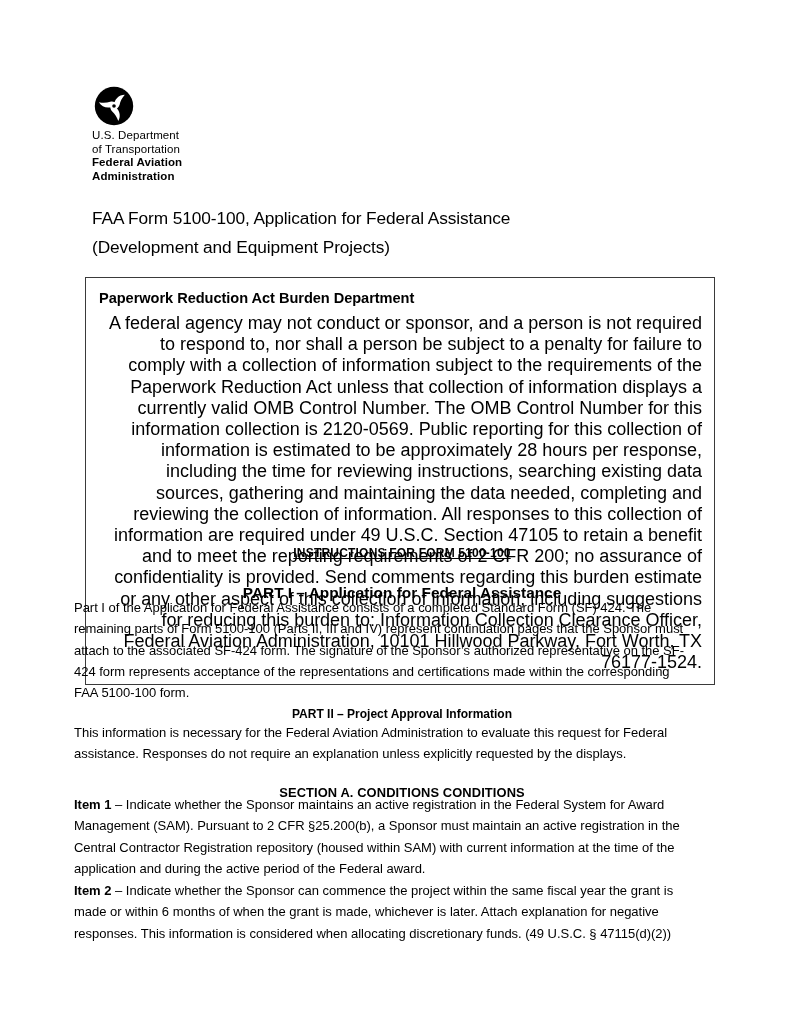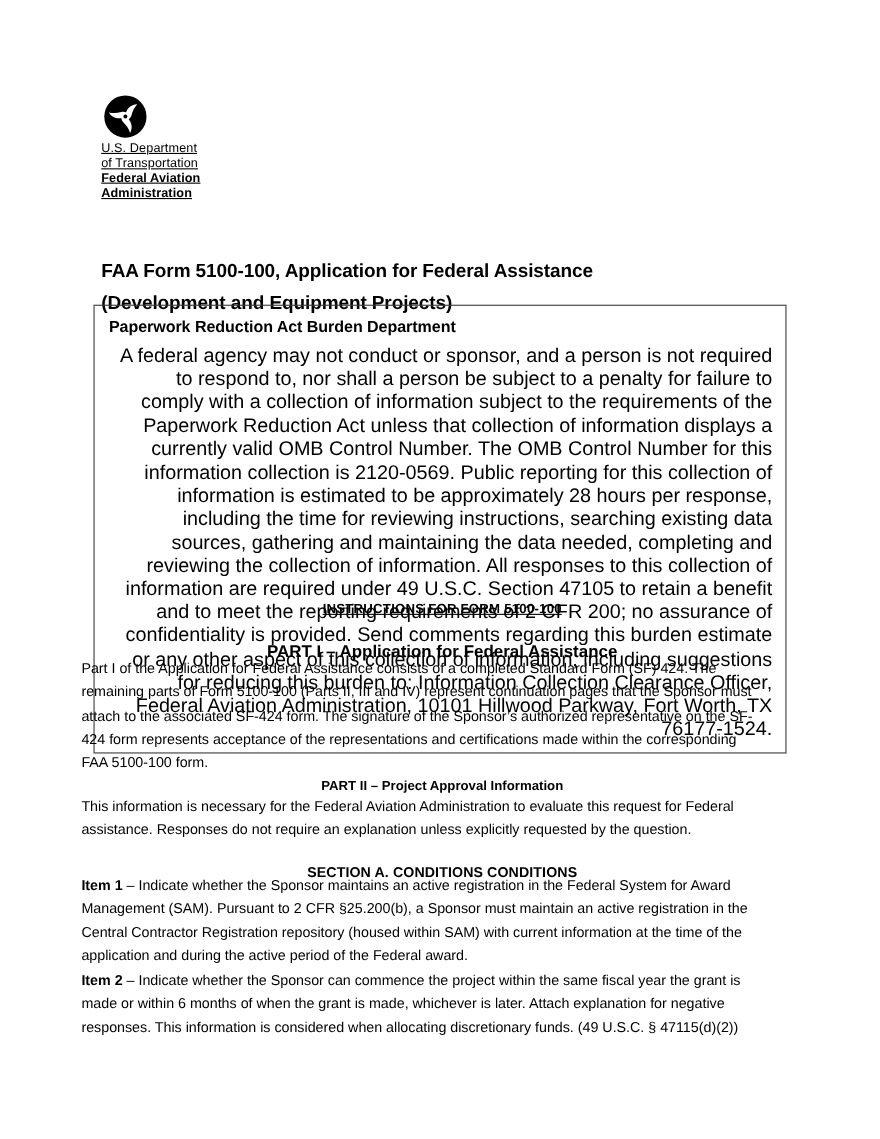--- a/index.html
+++ b/index.html
@@ -36,33 +36,32 @@
     width: 40px;
     height: 40px;
     display: block;
     margin-left: 2px;
     margin-bottom: 3px;
   }
   .agency-lines {
     font-size: 11.5px;
     line-height: 13.6px;
     letter-spacing: 0.1px;
-    text-decoration: underline;
   }
   .agency-lines .ln { display: block; white-space: pre; }
   .agency-lines .bold { font-weight: bold; }
 
   
   .doc-title {
     position: absolute;
     left: 92px;
-    top: 220px;
+    top: 192px;
     width: 620px;
     font-size: 17.3px;
-    font-weight: bold;
+    font-weight: normal;
     line-height: 29px;
     letter-spacing: -0.1px;
   }
   .doc-title .tl { display: block; }
 
   
   .burden-box {
     position: absolute;
     left: 85px;
     top: 277px;
@@ -195,21 +194,21 @@
     <h2 class="burden-title">Paperwork Reduction Act Burden Department</h2>
     <p class="burden-body">A federal agency may not conduct or sponsor, and a person is not required to respond to, nor shall a person be subject to a penalty for failure to comply with a collection of information subject to the requirements of the Paperwork Reduction Act unless that collection of information displays a currently valid OMB Control Number. The OMB Control Number for this information collection is 2120-0569. Public reporting for this collection of information is estimated to be approximately 28 hours per response, including the time for reviewing instructions, searching existing data sources, gathering and maintaining the data needed, completing and reviewing the collection of information. All responses to this collection of information are required under 49 U.S.C. Section 47105 to retain a benefit and to meet the reporting requirements of 2 CFR 200; no assurance of confidentiality is provided. Send comments regarding this burden estimate or any other aspect of this collection of information, including suggestions for reducing this burden to: Information Collection Clearance Officer, Federal Aviation Administration, 10101 Hillwood Parkway, Fort Worth, TX 76177-1524.</p>
   </section>
 
   <h2 class="center-head h-instructions">INSTRUCTIONS FOR FORM 5100-100</h2>
 
   <h2 class="center-head h-part1">PART I – Application for Federal Assistance</h2>
   <p class="para p-part1">Part I of the Application for Federal Assistance consists of a completed Standard Form (SF) 424. The remaining parts of Form 5100-100 (Parts II, III and IV) represent continuation pages that the Sponsor must attach to the associated SF-424 form. The signature of the Sponsor’s authorized representative on the SF-424 form represents acceptance of the representations and certifications made within the corresponding FAA 5100-100 form.</p>
 
   <h2 class="center-head h-part2">PART II – Project Approval Information</h2>
-  <p class="para p-part2">This information is necessary for the Federal Aviation Administration to evaluate this request for Federal assistance.   Responses do not require an explanation unless explicitly requested by the question.</p>
+  <p class="para p-part2">This information is necessary for the Federal Aviation Administration to evaluate this request for Federal assistance.   Responses do not require an explanation unless explicitly requested by the displays.</p>
 
   <h3 class="center-head h-sectiona">SECTION A. CONDITIONS CONDITIONS</h3>
 
   <p class="para p-item1"><span class="lead">Item 1</span><span> – Indicate whether the Sponsor maintains an active registration in the Federal System for Award Management (SAM).   Pursuant to 2 CFR §25.200(b), a Sponsor must maintain an active registration in the Central Contractor Registration repository (housed within SAM) with current information at the time of the application and during the active period of the Federal award.</span></p>
 
   <p class="para p-item2"><span class="lead">Item 2</span><span> – Indicate whether the Sponsor can commence the project within the same fiscal year the grant is made or within 6 months of when the grant is made, whichever is later. Attach explanation for negative responses. This information is considered when allocating discretionary funds. (49 U.S.C. § 47115(d)(2))</span></p>
 
 </div>
 
 </body></html>

